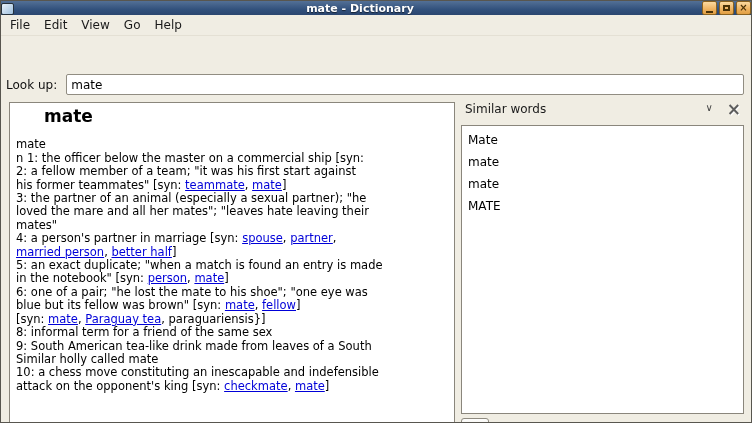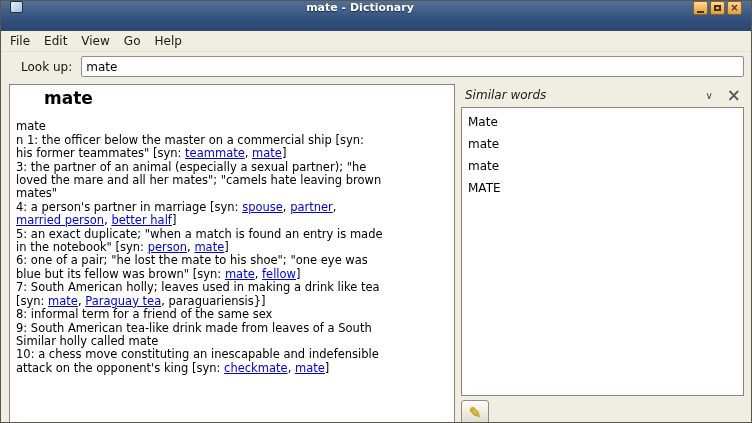--- a/index.html
+++ b/index.html
@@ -9,24 +9,24 @@
   }
   .window {
     width: 752px; height: 423px;
     background: #f0ede3;
     border: 1px solid #58564f;
     position: relative;
     overflow: hidden;
   }
   
   .titlebar {
-    height: 30px;
+    height: 14px;
     background: linear-gradient(#537096, #32517c 60%, #2b4670);
-    display: flex; align-items: flex-start;
-    padding: 0 9px;
+    display: flex; align-items: flex-end;
+    padding: 0 0;
     color: #fff;
   }
   .title-app-icon {
     width: 13px; height: 12px;
     background: linear-gradient(135deg,#e8f1fa,#9fc0dd);
     border: 1px solid #26303a;
     border-radius: 2px;
     margin-right: 4px;
   }
   .title-text {
@@ -60,23 +60,24 @@
   }
   .menu-item {
     padding: 3px 7px 2px 7px;
     color: #1a1a1a;
     cursor: default;
   }
   
   .lookup-row {
     display: flex; align-items: center;
     gap: 9px;
-    padding: 4px 7px 5px 20px;
+    padding: 4px 7px 5px 5px;
     font-size: 12px;
     color: #111;
+    margin-top: 34px;
   }
   .lookup-input {
     flex: 1;
     height: 21px;
     border: 1px solid #918d82;
     border-radius: 2px;
     background: #fff;
     font-family: "DejaVu Sans", sans-serif;
     font-size: 12px;
     padding: 0 4px;
@@ -111,25 +112,24 @@
     cursor: pointer;
   }
   
   .sidebar {
     width: 283px;
     display: flex;
     flex-direction: column;
   }
   .sidebar-header {
     height: 22px;
-    display: flex; align-items: center;
+    display: flex; align-items: flex-start;
     font-size: 12px;
     color: #1a1a1a;
     padding: 0 3px 0 4px;
-    font-style: italic;
   }
   .sidebar-title { flex: 1; }
   .chevron-down {
     font-size: 10px; color: #444;
     margin-right: 14px;
     cursor: pointer;
   }
   .sidebar-close {
     font-size: 17px; line-height: 14px;
     font-weight: bold;
@@ -206,31 +206,31 @@
     <input class="lookup-input" type="text" value="mate" style="">
   </div>
 
   <div class="content">
 
     <div class="def-panel">
       <div class="def-heading">mate</div>
       <div>
           <div class="def-line"><span>mate</span></div>
           <div class="def-line"><span>n 1: the officer below the master on a commercial ship [syn:</span></div>
+          <div class="def-line"><span>2: a fellow member of a team; "it was his first start against</span></div>
           <div class="def-line"><span>his former teammates" [syn: </span><a class="def-link">teammate</a><span>, </span><a class="def-link">mate</a><span>]</span></div>
           <div class="def-line"><span>3: the partner of an animal (especially a sexual partner); "he</span></div>
-          <div class="def-line"><span>loved the mare and all her mates"; "camels hate leaving brown</span></div>
+          <div class="def-line"><span>loved the mare and all her mates"; "leaves hate leaving their</span></div>
           <div class="def-line"><span>mates"</span></div>
           <div class="def-line"><span>4: a person's partner in marriage [syn: </span><a class="def-link">spouse</a><span>, </span><a class="def-link">partner</a><span>,</span></div>
           <div class="def-line"><a class="def-link">married person</a><span>, </span><a class="def-link">better half</a><span>]</span></div>
           <div class="def-line"><span>5: an exact duplicate; "when a match is found an entry is made</span></div>
           <div class="def-line"><span>in the notebook" [syn: </span><a class="def-link">person</a><span>, </span><a class="def-link">mate</a><span>]</span></div>
           <div class="def-line"><span>6: one of a pair; "he lost the mate to his shoe"; "one eye was</span></div>
           <div class="def-line"><span>blue but its fellow was brown" [syn: </span><a class="def-link">mate</a><span>, </span><a class="def-link">fellow</a><span>]</span></div>
-          <div class="def-line"><span>7: South American holly; leaves used in making a drink like tea</span></div>
           <div class="def-line"><span>[syn: </span><a class="def-link">mate</a><span>, </span><a class="def-link">Paraguay tea</a><span>, paraguariensis}]</span></div>
           <div class="def-line"><span>8: informal term for a friend of the same sex</span></div>
           <div class="def-line"><span>9: South American tea-like drink made from leaves of a South</span></div>
           <div class="def-line"><span>Similar holly called mate</span></div>
           <div class="def-line"><span>10: a chess move constituting an inescapable and indefensible</span></div>
           <div class="def-line"><span>attack on the opponent's king [syn: </span><a class="def-link">checkmate</a><span>, </span><a class="def-link">mate</a><span>]</span></div>
         </div>
     </div>
 
     <div class="sidebar">

